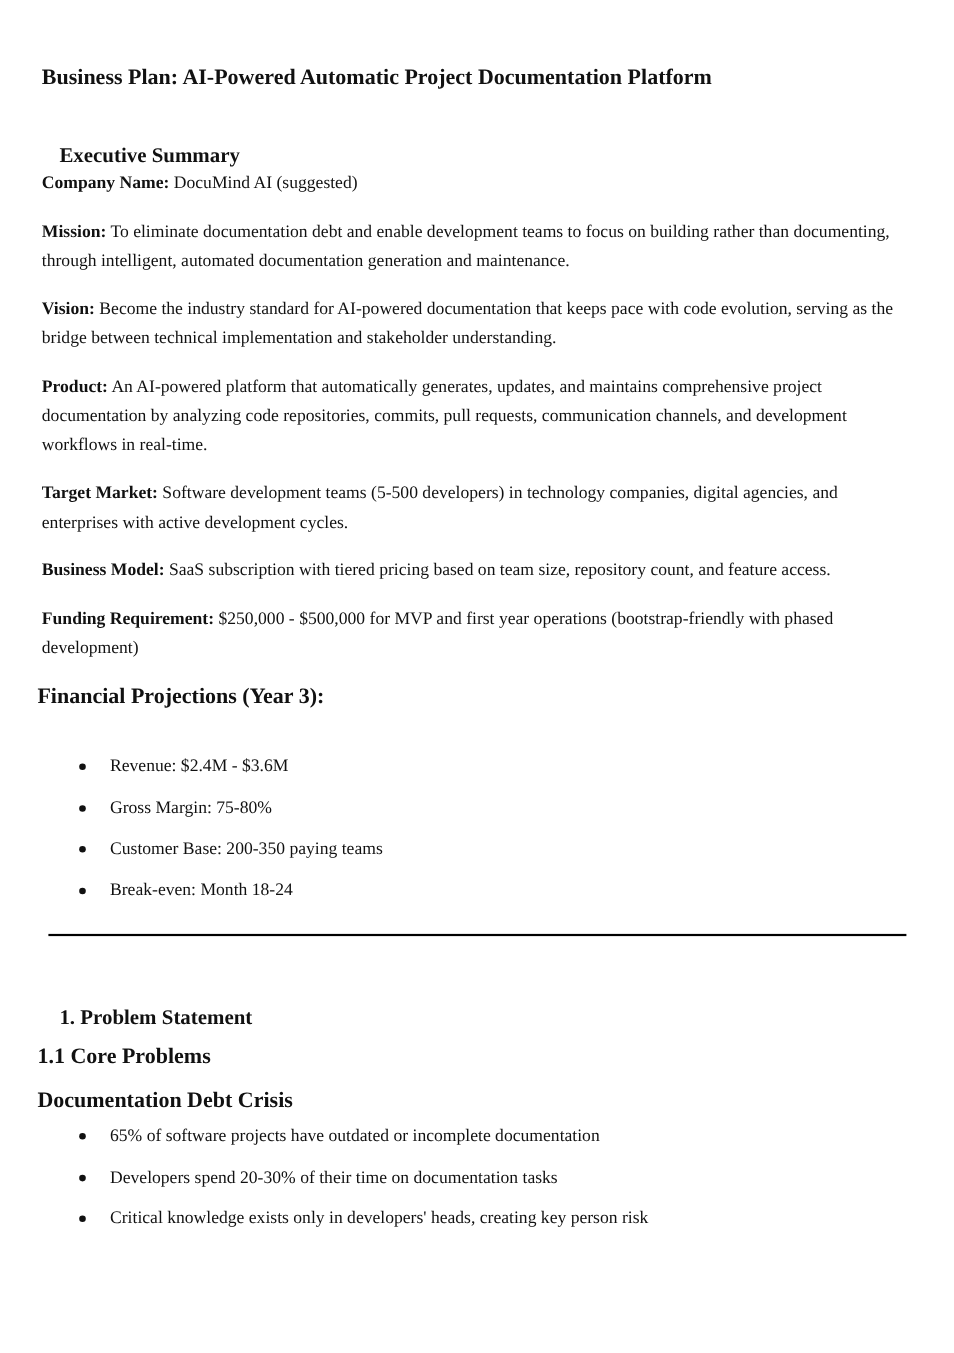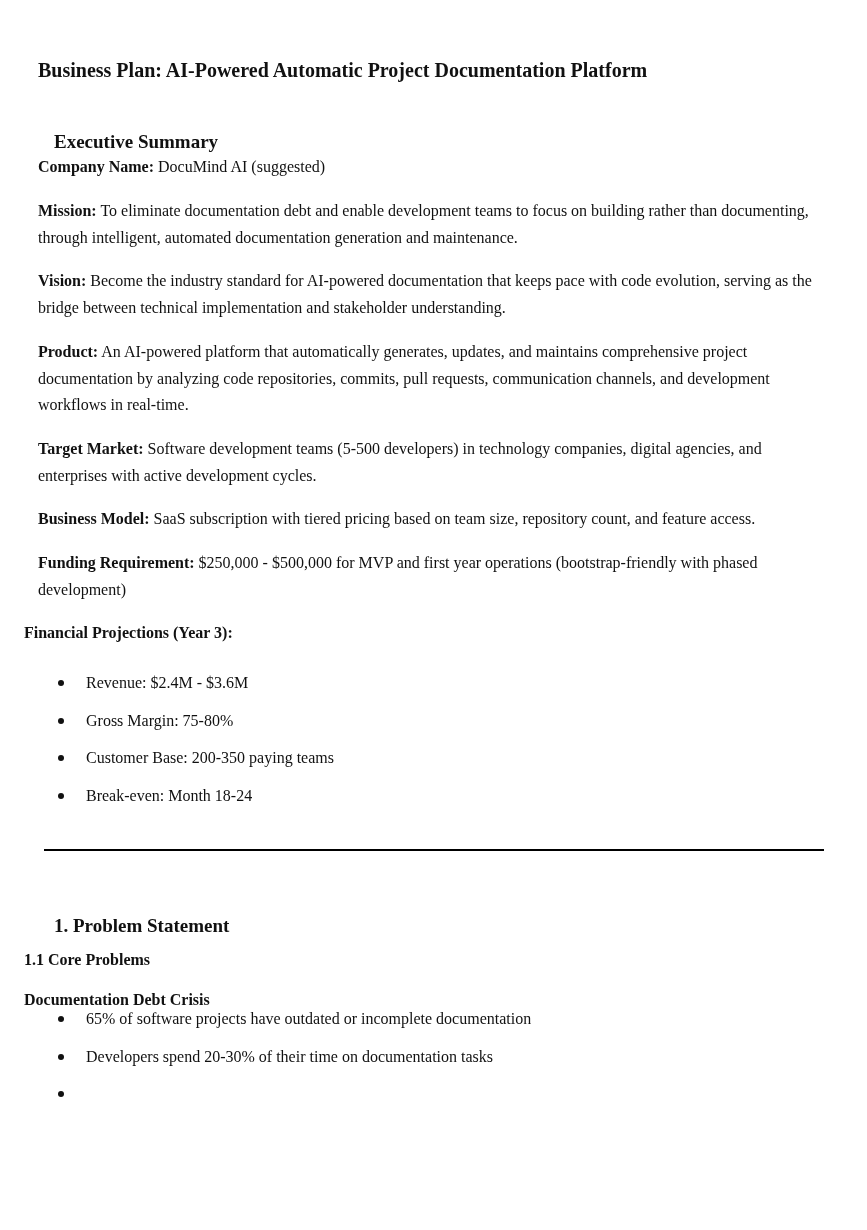--- a/index.html
+++ b/index.html
@@ -31,44 +31,44 @@
     h2 {
       font-size: 19px;
       font-weight: bold;
       margin: 16px;
       line-height: 22px;
       position: absolute;
       left: 38px;
       white-space: nowrap;
     }
     h3 {
-      font-size: 16px;
+      font-size: 20px;
       font-weight: bold;
       margin: 0;
       line-height: 20px;
       position: absolute;
-      left: 24px;
+      left: 34px;
       white-space: nowrap;
     }
     p.field {
       position: absolute;
       left: 38px;
       width: 795px;
       margin: 0;
       font-size: 16px;
       line-height: 26.5px;
     }
     p.field b {
       font-weight: bold;
       text-align: right;
     }
     ul.blist {
       position: absolute;
       left: 38px;
-      margin: 4px;
+      margin: 18px;
       padding: 0;
       list-style: none;
       width: 790px;
     }
     ul.blist li {
       position: relative;
       font-size: 16px;
       line-height: 20px;
       height: 37.7px;
       padding-left: 44px;
@@ -129,16 +129,16 @@
 
   <h2 style="top:899px;">1. Problem Statement</h2>
 
   <h3 style="top:950px;text-align:center;">1.1 Core Problems</h3>
 
   <h3 style="top:990px;">Documentation Debt Crisis</h3>
 
   <ul class="blist" style="top:1005px;">
     <li><span class="bullet"></span><span>65% of software projects have outdated or incomplete documentation</span></li>
     <li><span class="bullet"></span><span>Developers spend 20-30% of their time on documentation tasks</span></li>
-    <li><span class="bullet"></span></li>
+    <li><span class="bullet"></span><span>Critical knowledge exists only in developers' heads, creating key person risk</span></li>
   </ul>
 
 </div>
 
 </body></html>

